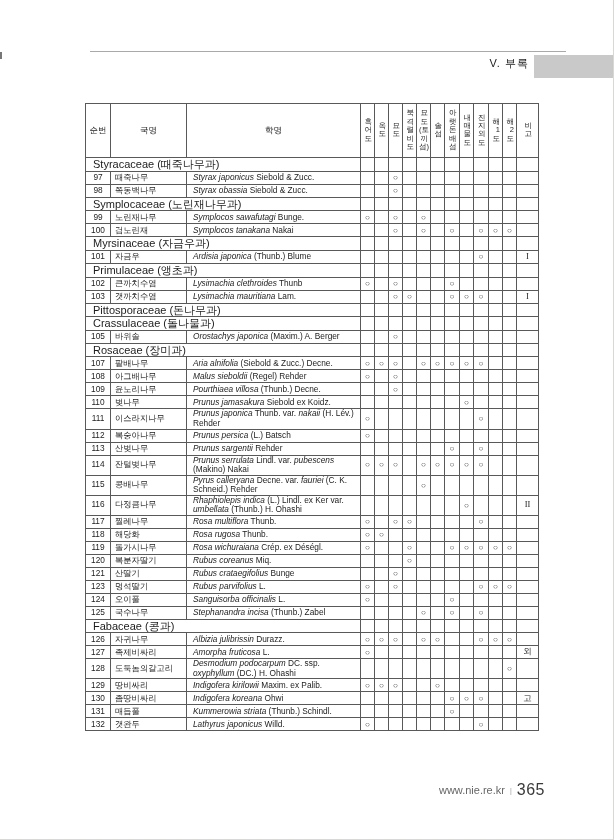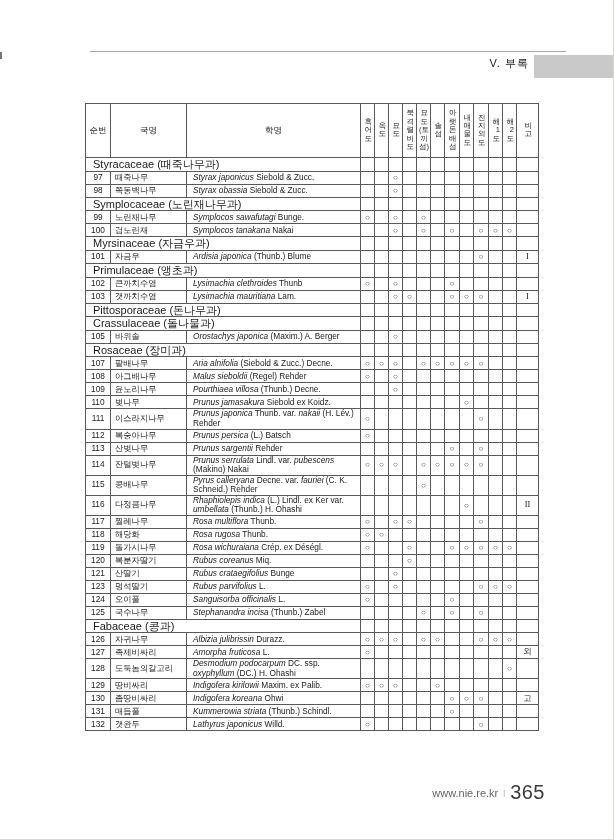--- a/index.html
+++ b/index.html
@@ -57,21 +57,21 @@
   }
   td.fam{padding-left:7px;font-size:11px;white-space:nowrap;}
 
   
   .footer{
     position:absolute;right:68px;top:781px;
     display:flex;align-items:center;gap:5px;
   }
   .footer .url{font-size:11px;color:#666;}
   .footer .sep{font-size:7px;color:#999;}
-  .footer .pgnum{font-size:20px;color:#3a3a3a;letter-spacing:0.5px;}
+  .footer .pgnum{font-size:16px;color:#3a3a3a;letter-spacing:0.5px;}
 </style>
 </head>
 <body>
 
 <div class="page">
   <div class="scan-mark"></div>
   <div class="header-rule"></div>
   <div class="chapter-title">V. 부록</div>
   <div class="chapter-tab"></div>
 

